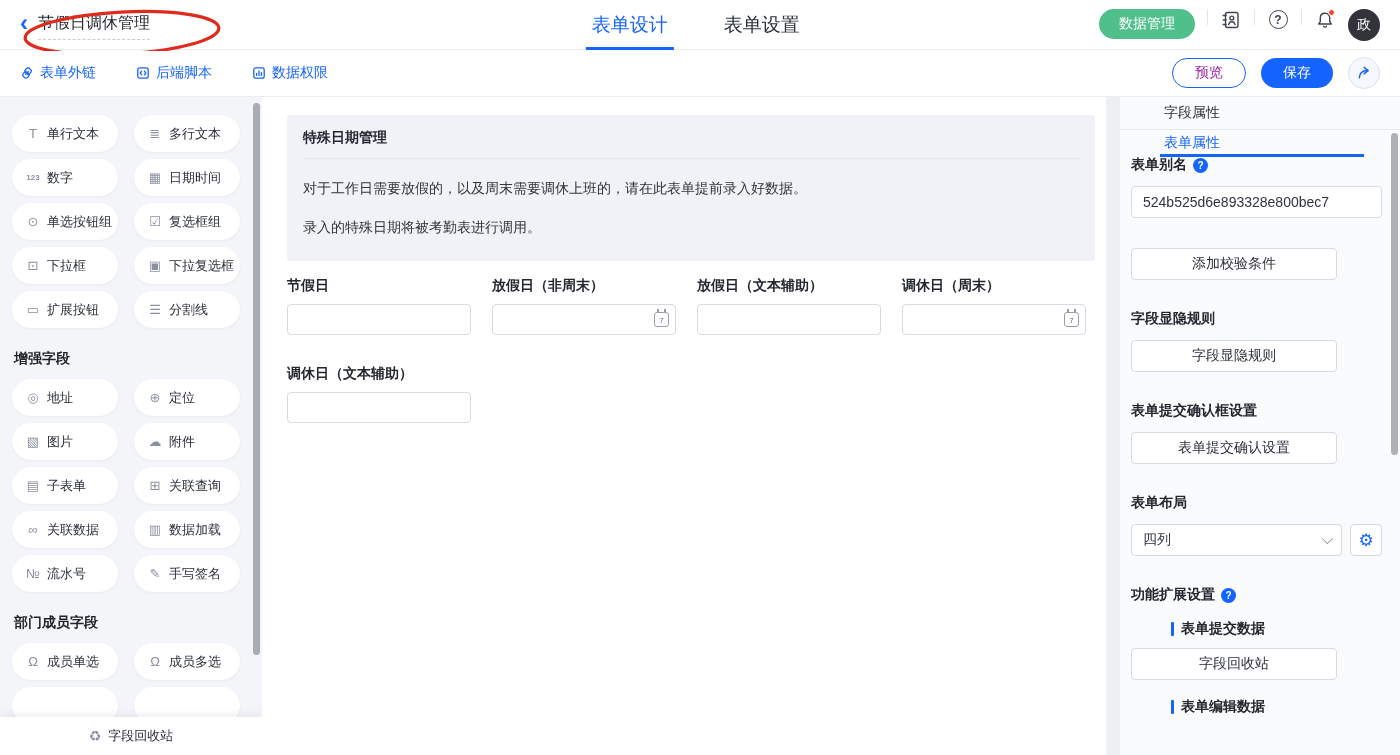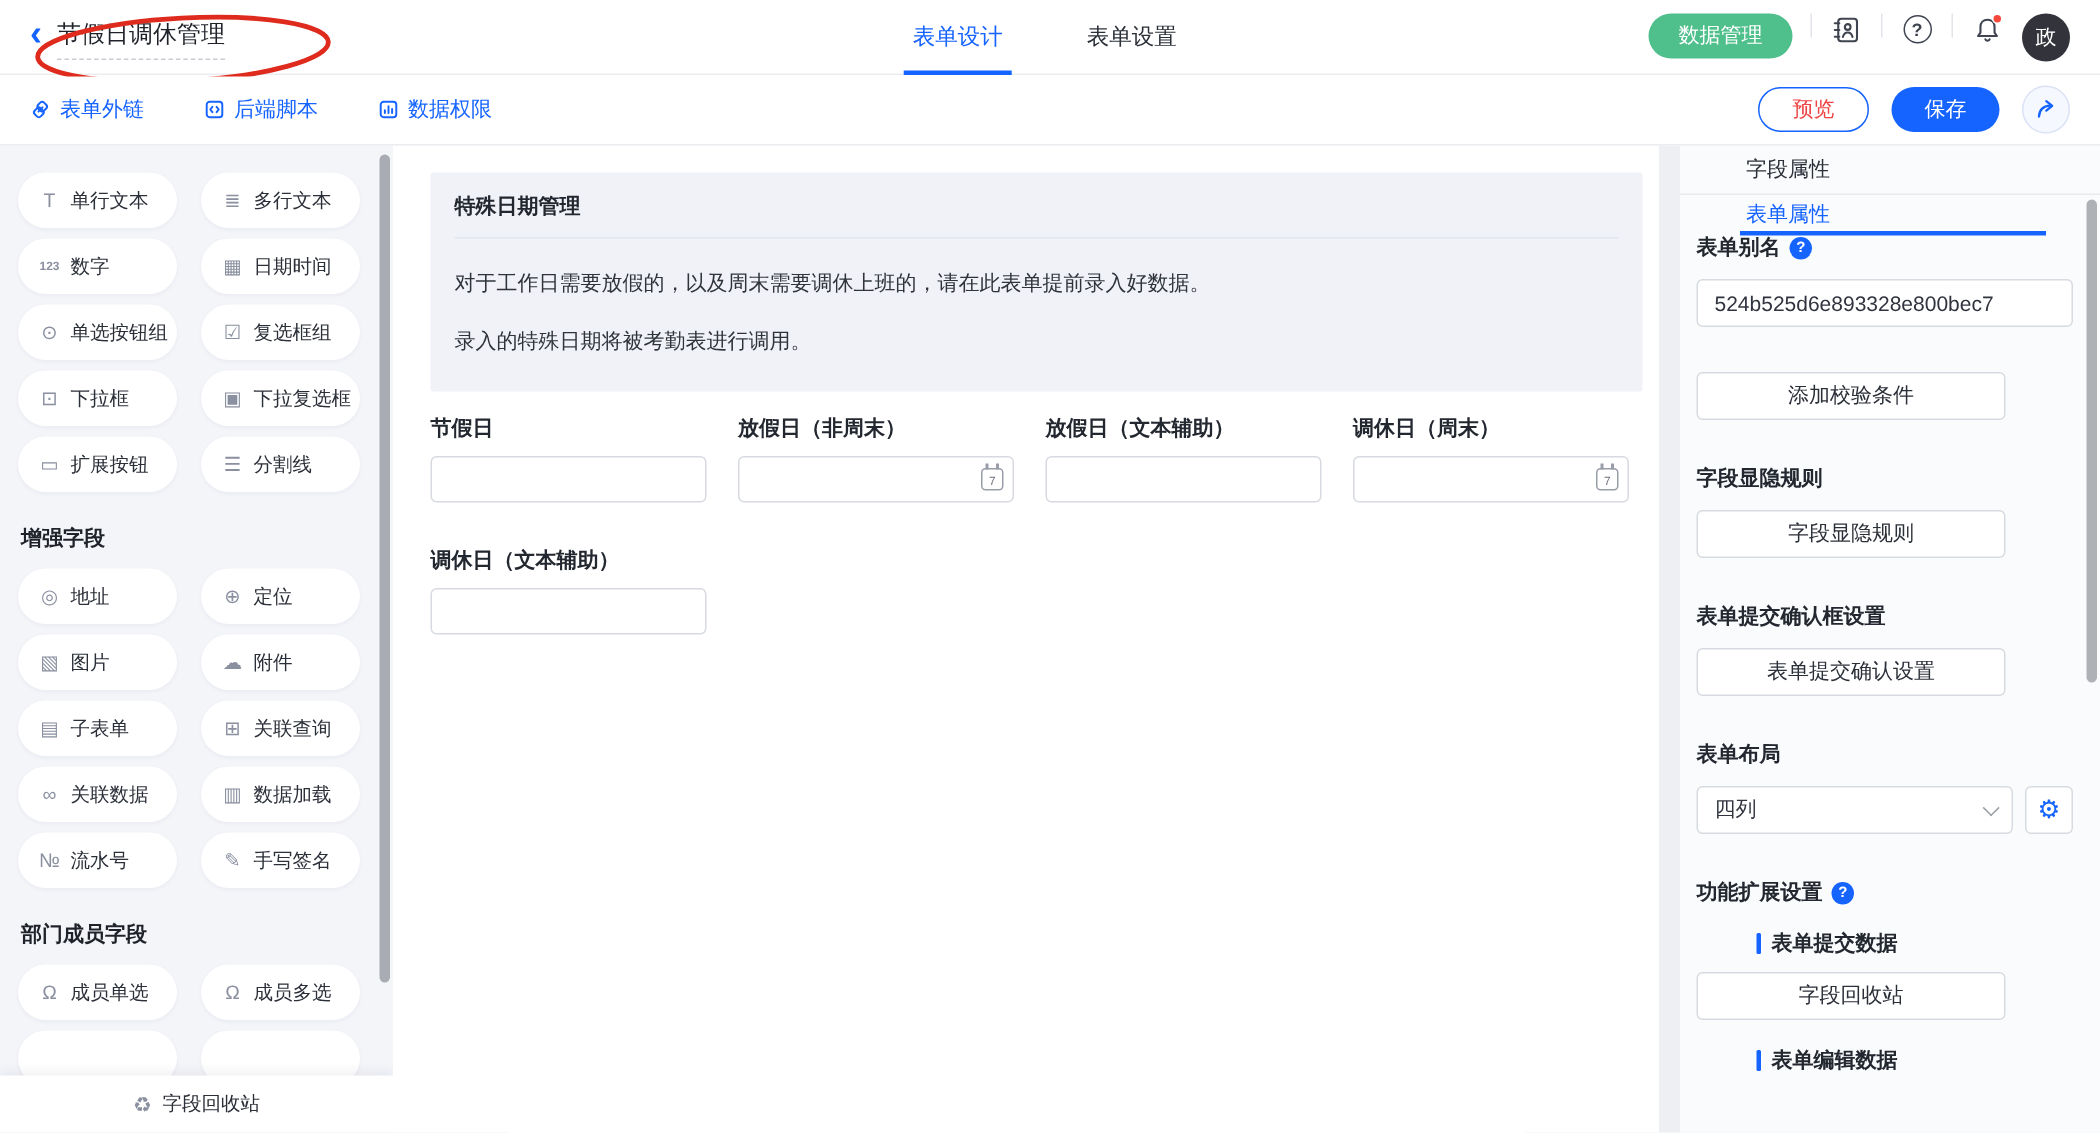--- a/index.html
+++ b/index.html
@@ -6,36 +6,36 @@
   html,body { width:1400px; height:755px; overflow:hidden; }
   body { font-family:"Liberation Sans","DejaVu Sans",sans-serif; background:#edeff3; color:#1f2329; position:relative; }
 
   
   .hdr { position:absolute; top:0; left:0; right:0; height:50px; background:#fff; border-bottom:1px solid #ebedf0; display:flex; align-items:center; padding:0 20px; z-index:5; }
   .hdr-left { display:flex; align-items:center; gap:10px; position:relative; }
   .back { color:#1664ff; font-size:24px; line-height:20px; font-weight:600; cursor:pointer; margin-top:-3px; }
   .title { font-size:16px; font-weight:500; color:#1f2329; border-bottom:1px dashed #c8ccd4; padding-bottom:5px; margin-top:4px; }
   .annot { position:absolute; top:-18px; left:-8px; pointer-events:none; }
   .hdr-tabs { position:absolute; left:50%; transform:translateX(-52%); top:0; height:50px; display:flex; gap:56px; }
-  .htab { height:50px; line-height:50px; font-size:15px; color:#2a2f38; cursor:pointer; position:relative; }
+  .htab { height:50px; line-height:50px; font-size:19px; color:#2a2f38; cursor:pointer; position:relative; }
   .htab.active { color:#1664ff; }
   .htab.active::after { content:""; position:absolute; left:-6px; right:-6px; bottom:0; height:3px; background:#1664ff; }
   .hdr-right { margin-left:auto; display:flex; align-items:flex-start; gap:12px; }
   .pill-green { height:30px; padding:0 20px; border-radius:15px; background:#4fbf8b; color:#fff; font-size:14px; border:none; cursor:pointer; }
   .vdiv { width:1px; height:16px; background:#e2e4e9; }
   .hicon { width:22px; height:22px; display:flex; align-items:center; justify-content:center; cursor:pointer; position:relative; }
   .help-circ { width:19px; height:19px; border:1.5px solid #3f4450; border-radius:50%; display:flex; align-items:center; justify-content:center; font-size:12px; color:#3f4450; font-weight:600; }
   .bell-dot { position:absolute; top:0; right:1px; width:7px; height:7px; border-radius:50%; background:#f5483b; border:1px solid #fff; }
   .avatar { width:32px; height:32px; border-radius:50%; background:#32333b; color:#fff; font-size:14px; display:flex; align-items:center; justify-content:center; cursor:pointer; }
 
   
   .tbar { position:absolute; top:50px; left:0; right:0; height:47px; background:#fff; border-bottom:1px solid #ebedf0; display:flex; align-items:center; padding:0 20px; z-index:4; }
   .tlink { display:flex; align-items:center; gap:6px; color:#1664ff; font-size:14px; cursor:pointer; margin-right:40px; }
   .tbar-right { margin-left:auto; display:flex; align-items:center; gap:15px; }
-  .btn-preview { height:30px; padding:0 22px; border-radius:15px; background:#fff; border:1px solid #1664ff; color:#ef4444; font-size:14px; cursor:pointer; }
+  .btn-preview { height:30px; padding:0 22px; border-radius:15px; background:#fff; border:1px solid #1664ff; color:#a21caf; font-size:14px; cursor:pointer; }
   .btn-save { height:30px; padding:0 22px; border-radius:15px; background:#1664ff; border:none; color:#fff; font-size:14px; cursor:pointer; }
   .btn-share { width:32px; height:32px; border-radius:50%; background:#f6f8ff; border:1px solid #dbe2f5; display:flex; align-items:center; justify-content:center; cursor:pointer; }
 
   
   .bodyw { position:absolute; top:97px; left:0; right:0; bottom:0; }
 
   
   .sidebar { position:absolute; left:0; top:0; bottom:0; width:262px; background:#f4f5f9; padding:18px 0 0 12px; overflow:hidden; }
   .sec-title { font-size:14px; font-weight:700; color:#1f2329; margin:0 0 11px 2px; }
   .sec-title.mt { margin-top:22px; }

